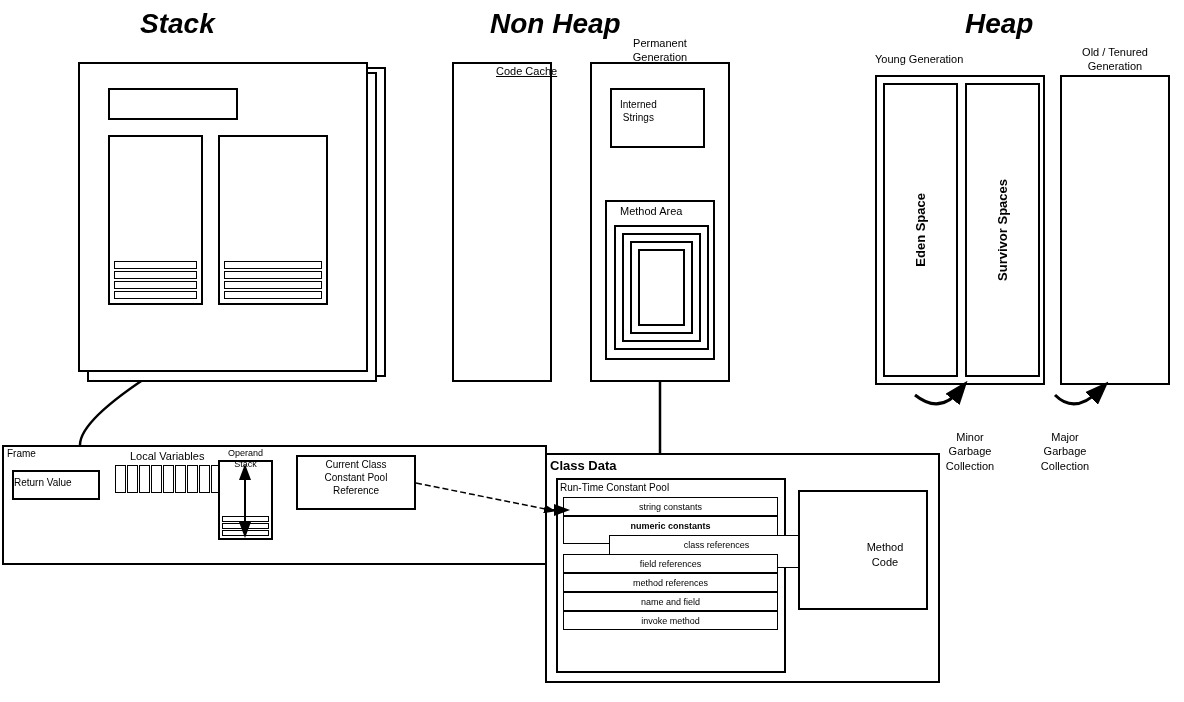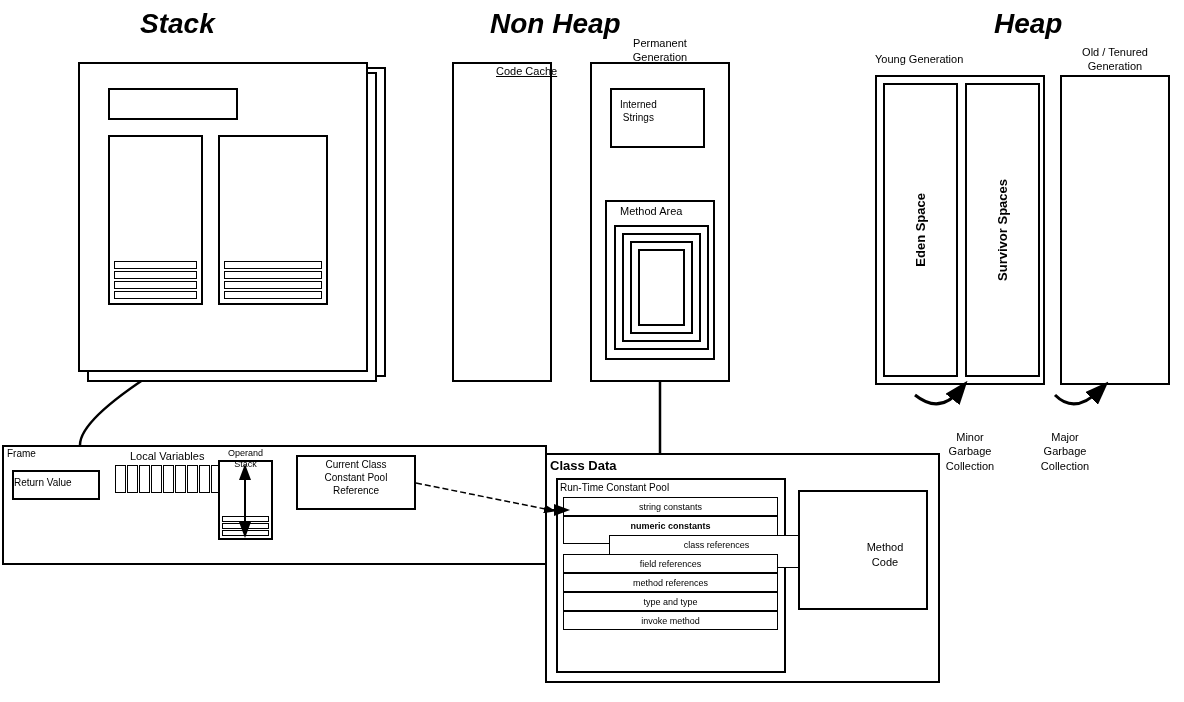--- a/index.html
+++ b/index.html
@@ -77,21 +77,21 @@
     #interned-label { left: 620px; top: 103px; font-size: 11px; }
     #method-area-outer { left: 605px; top: 200px; width: 110px; height: 160px; }
     #method-area-label { left: 620px; top: 205px; font-size: 11px; }
     
     #ma-box1 { left: 614px; top: 225px; width: 95px; height: 125px; }
     #ma-box2 { left: 622px; top: 233px; width: 79px; height: 109px; }
     #ma-box3 { left: 630px; top: 241px; width: 63px; height: 93px; }
     #ma-box4 { left: 638px; top: 249px; width: 47px; height: 77px; }
 
     
-    #heap-title { left: 994px; top: 8px; }
+    #heap-title { left: 965px; top: 8px; }
     #young-gen-label { left: 875px; top: 53px; font-size: 11px; text-align: left; width: 120px; }
     #old-gen-label { left: 1060px; top: 45px; font-size: 11px; text-align: center; width: 110px; }
     #young-gen-box { left: 875px; top: 75px; width: 170px; height: 310px; }
     #old-gen-box { left: 1060px; top: 75px; width: 110px; height: 310px; }
     #eden-box { left: 883px; top: 83px; width: 75px; height: 294px; }
     #survivor-box { left: 965px; top: 83px; width: 75px; height: 294px; }
     #eden-label-wrap { left: 885px; top: 83px; width: 71px; height: 294px; display: flex; align-items: center; justify-content: center; }
     #survivor-label-wrap { left: 967px; top: 83px; width: 71px; height: 294px; display: flex; align-items: center; justify-content: center; }
 
     
@@ -247,21 +247,21 @@
   <div class="box-label" id="class-data-label">Class Data</div>
 
   <div class="box" id="runtime-pool-box"></div>
   <div class="box-label" id="runtime-pool-label">Run-Time Constant Pool</div>
 
   <div class="pool-row" style="left:563px;top:497px;width:215px;height:19px;">string constants</div>
   <div class="pool-row" style="left:563px;top:516px;width:215px;height:28px;font-weight:bold;">numeric constants</div>
   <div class="pool-row" style="left:563px;top:535px;width:215px;height:33px;margin-left:46px;">class references</div>
   <div class="pool-row" style="left:563px;top:554px;width:215px;height:19px;">field references</div>
   <div class="pool-row" style="left:563px;top:573px;width:215px;height:19px;">method references</div>
-  <div class="pool-row" style="left:563px;top:592px;width:215px;height:19px;">type and type</div>
+  <div class="pool-row" style="left:563px;top:592px;width:215px;height:19px;">name and field</div>
   <div class="pool-row" style="left:563px;top:611px;width:215px;height:19px;">invoke method</div>
 
   <div class="box" id="method-code-box"></div>
   <div class="box-label" id="method-code-label" style="text-align:center;width:130px;line-height:1.4;">Method<br>Code</div>
 
   <svg class="arrows">
 
     <defs>
       <marker id="arrowhead" markerWidth="8" markerHeight="6" refX="4" refY="3" orient="auto">
         <polygon points="0 0, 8 3, 0 6" fill="#000"></polygon>

